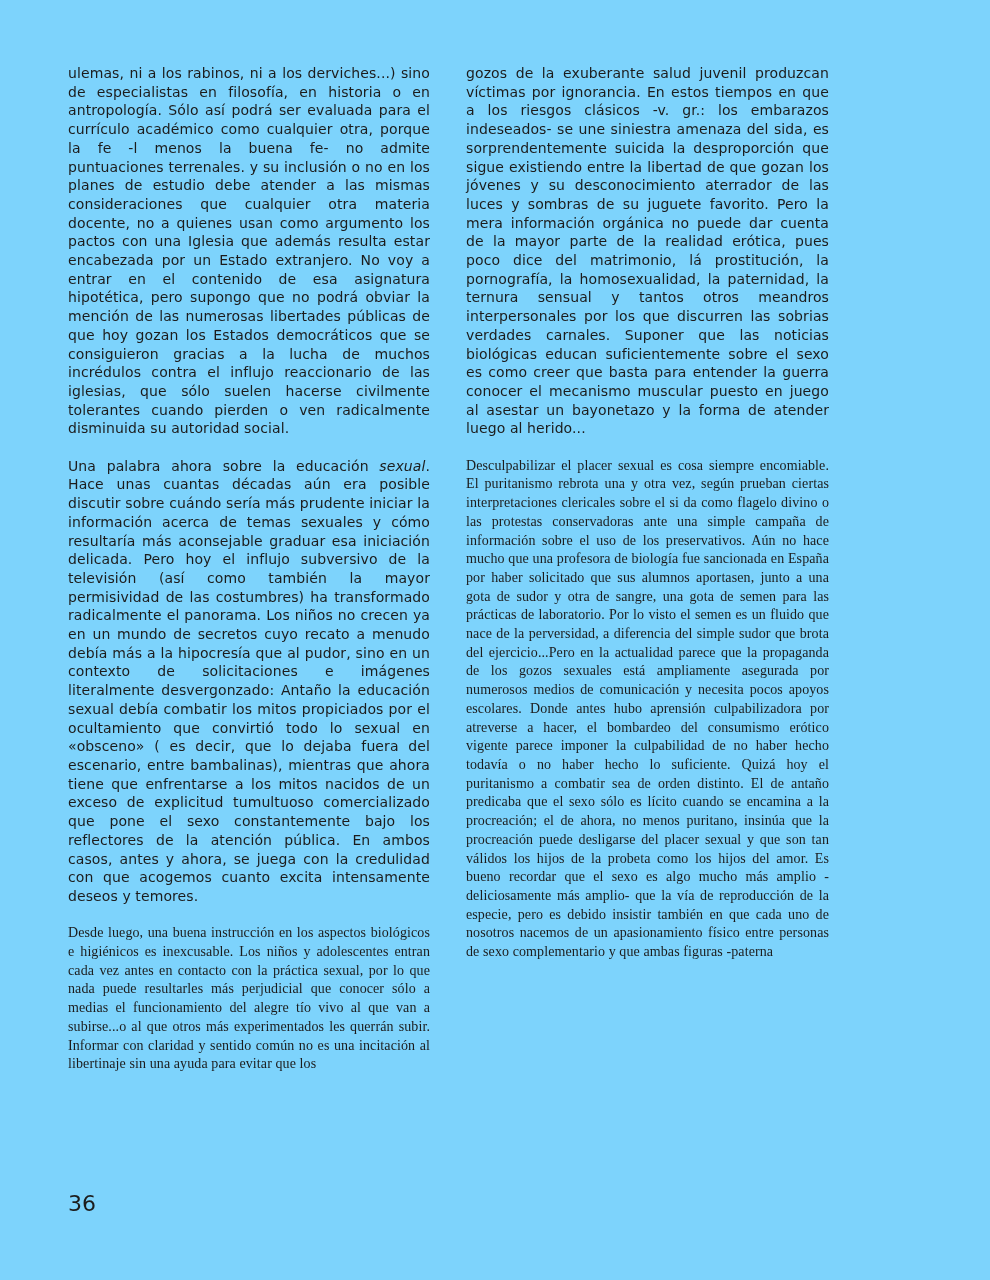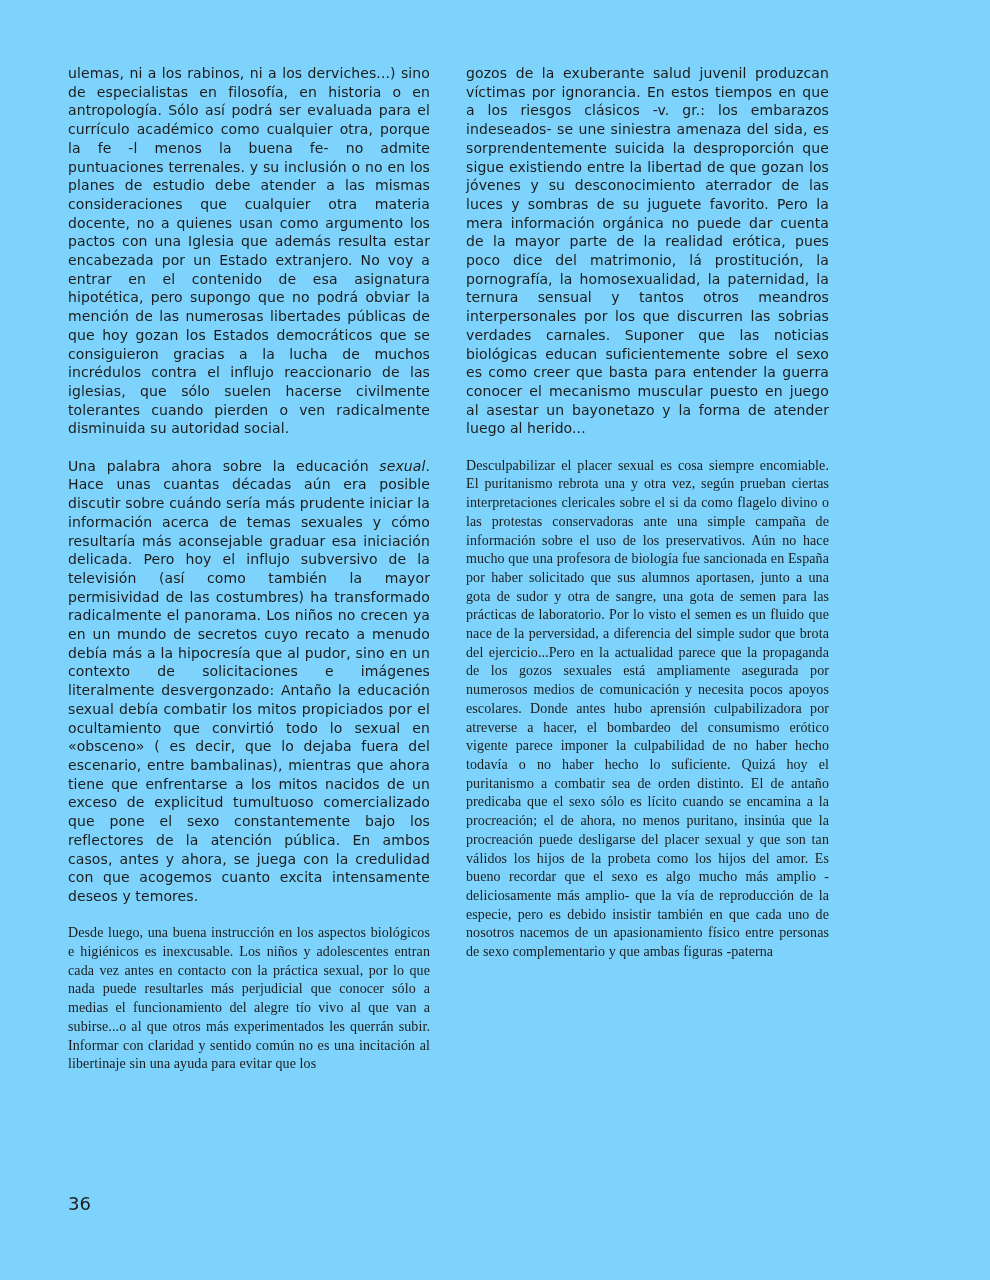--- a/index.html
+++ b/index.html
@@ -29,21 +29,21 @@
   .col-right { left: 466px; width: 363px; }
   .para {
     margin: 0 0 18.7px 0;
     padding: 0;
   }
   .para:last-child { margin-bottom: 0; font-family: Liberation Serif, serif; }
   .page-number {
     position: absolute;
     left: 68px;
     top: 1194px;
-    font-size: 18px;
+    font-size: 22px;
     line-height: 20px;
     text-align: left;
   }
 </style>
 </head>
 <body>
 
 <div class="page">
   <div class="col col-left">
       <p class="para"><span>ulemas, ni a los rabinos, ni a los derviches...) sino de especialistas en filosofía, en historia o en antropología. Sólo así podrá ser evaluada para el currículo académico como cualquier otra, porque la fe -l menos la buena fe- no admite puntuaciones terrenales. y su inclusión o no en los planes de estudio debe atender a las mismas consideraciones que cualquier otra materia docente, no a quienes usan como argumento los pactos con una Iglesia que además resulta estar encabezada por un Estado extranjero. No voy a entrar en el contenido de esa asignatura hipotética, pero supongo que no podrá obviar la mención de las numerosas libertades públicas de que hoy gozan los Estados democráticos que se consiguieron gracias a la lucha de muchos incrédulos contra el influjo reaccionario de las iglesias, que sólo suelen hacerse civilmente tolerantes cuando pierden o ven radicalmente disminuida su autoridad social.</span></p>

